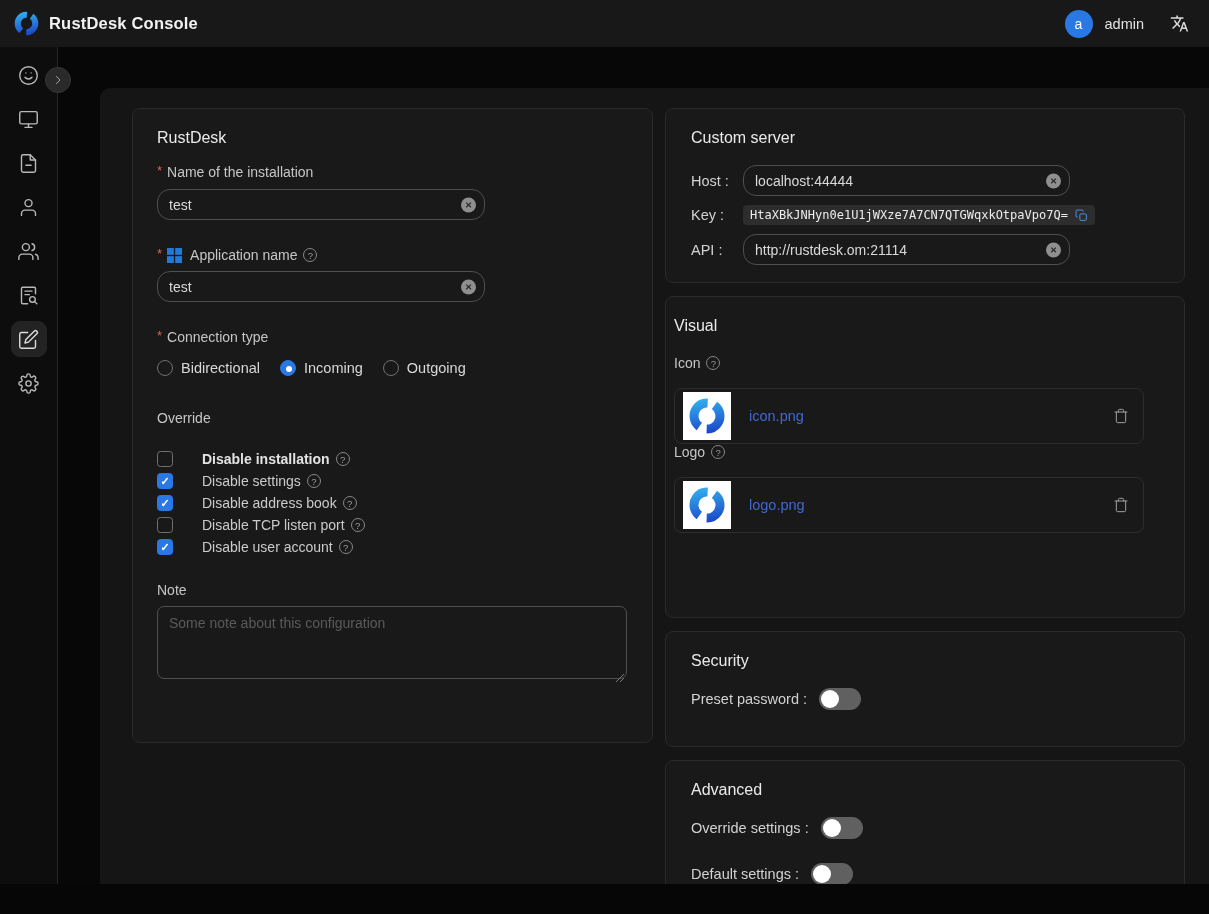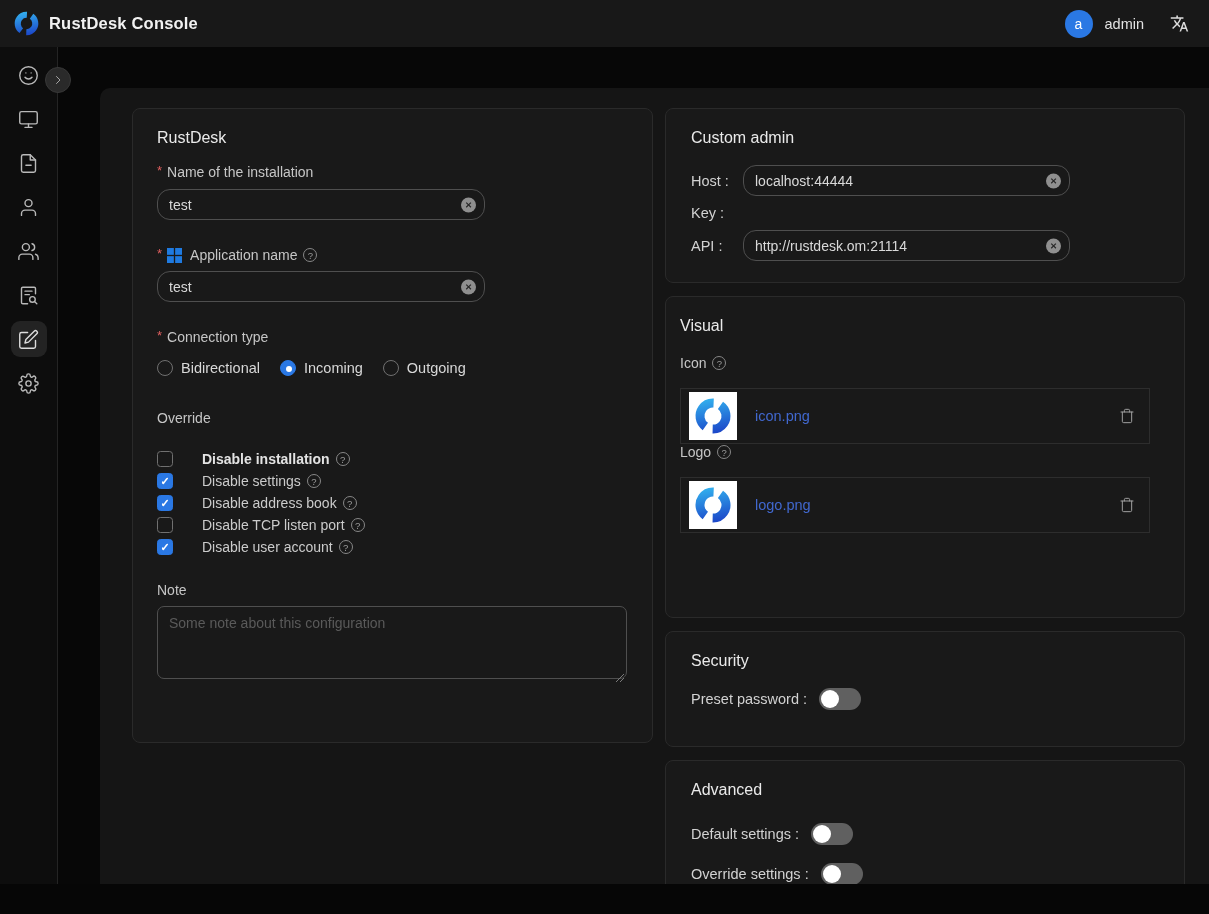--- a/index.html
+++ b/index.html
@@ -75,21 +75,21 @@
 
   
   .cs-row { display:flex; align-items:center; margin-bottom:9px; }
   .cs-label { width:52px; font-size:14.5px; color:#d2d2d2; flex:0 0 auto; }
   .key-chip { display:flex; align-items:center; gap:7px; background:#2d2d2d; border-radius:4px; padding:3px 7px;
               font-family:"DejaVu Sans Mono", monospace; font-size:12px; color:#ececec; width:fit-content; }
   .copy-btn { display:flex; cursor:pointer; }
   .copy-btn svg { width:13px; height:13px; stroke:#4d90e8; fill:none; stroke-width:1.8; }
 
   
-  .file-box { display:flex; align-items:center; border:1px solid #2d2d2d; border-radius:0; height:56px;
+  .file-box { display:flex; align-items:center; border:1px solid #2d2d2d; border-radius:8px; height:56px;
               padding:4px 14px 4px 8px; width:470px; }
   .thumb { width:48px; height:48px; background:#fff; display:flex; align-items:center; justify-content:center; flex:0 0 auto; }
   .thumb svg { width:40px; height:40px; }
   .file-link { color:#4168cf; font-size:14.5px; margin-left:18px; cursor:pointer; text-decoration:none; }
   .trash-btn { margin-left:auto; cursor:pointer; display:flex; }
   .trash-btn svg { width:16px; height:16px; stroke:#a0a0a0; fill:none; stroke-width:1.5; stroke-linecap:round; stroke-linejoin:round; }
 
   
   .toggle-row { display:flex; align-items:center; font-size:14.5px; color:#d2d2d2; }
   .toggle { width:42px; height:22px; border-radius:11px; background:#606060; position:relative; margin-left:12px; cursor:pointer; flex:0 0 auto; }
@@ -310,41 +310,50 @@
               <line x1="2" y1="10" x2="10" y2="2"></line>
               <line x1="6" y1="10" x2="10" y2="6"></line>
             </svg>
         </span>
       </div>
     </section>
 
     <div class="col-right">
 
       <section class="card" style="height:175px; padding:20px 25px 0;">
-        <div class="card-title">Custom admin</div>
+        <div class="card-title">Custom server</div>
         <div class="cs-row mt18">
           <span class="cs-label">Host :</span>
           <div class="text-input" style="width:327px">
             <input type="text" readonly="" value="localhost:44444" style="">
             <span class="clear-btn">✕</span>
           </div>
         </div>
         <div class="cs-row">
           <span class="cs-label">Key :</span>
+          <div class="key-chip">
+            <span>HtaXBkJNHyn0e1U1jWXze7A7CN7QTGWqxkOtpaVpo7Q=</span>
+            <span class="copy-btn">
+              <svg viewBox="0 0 24 24">
+                  <rect x="9" y="9" width="12" height="12" rx="2"></rect>
+                  <path d="M5 15H4a2 2 0 0 1-2-2V4a2 2 0 0 1 2-2h9a2 2 0 0 1 2 2v1"></path>
+                </svg>
+            </span>
+          </div>
         </div>
         <div class="cs-row">
           <span class="cs-label">API :</span>
           <div class="text-input" style="width:327px">
             <input type="text" readonly="" value="http://rustdesk.om:21114" style="">
             <span class="clear-btn">✕</span>
           </div>
         </div>
       </section>
 
-      <section class="card" style="height:322px; padding:20px 14px 0;">
+      <section class="card" style="height:322px; padding:20px 8px 0;">
         <div class="card-title">Visual</div>
         <div class="field-label mt20">
           <span>Icon</span>
           <span class="help">?</span>
         </div>
         <div class="file-box mt17">
           <span class="thumb">
             <svg viewBox="0 0 40 40">
                 <circle cx="20" cy="20" r="13" fill="none" stroke="url(#rdgrad)" stroke-width="9" stroke-dasharray="33 7.85" transform="rotate(-55 20 20)"></circle>
               </svg>
@@ -382,25 +391,25 @@
       <section class="card" style="height:116px; padding:20px 25px 0;">
         <div class="card-title">Security</div>
         <div class="toggle-row mt18">
           <span>Preset password :</span>
           <span class="toggle"></span>
         </div>
       </section>
 
       <section class="card" style="height:200px; padding:20px 25px 0;">
         <div class="card-title">Advanced</div>
+        <div class="toggle-row mt18">
+          <span>Override settings :</span>
+          <span class="toggle"></span>
+        </div>
         <div class="toggle-row mt24">
           <span>Default settings :</span>
           <span class="toggle"></span>
         </div>
-        <div class="toggle-row mt18">
-          <span>Override settings :</span>
-          <span class="toggle"></span>
-        </div>
       </section>
 
     </div>
   </main>
 </div>
 
 </body></html>

